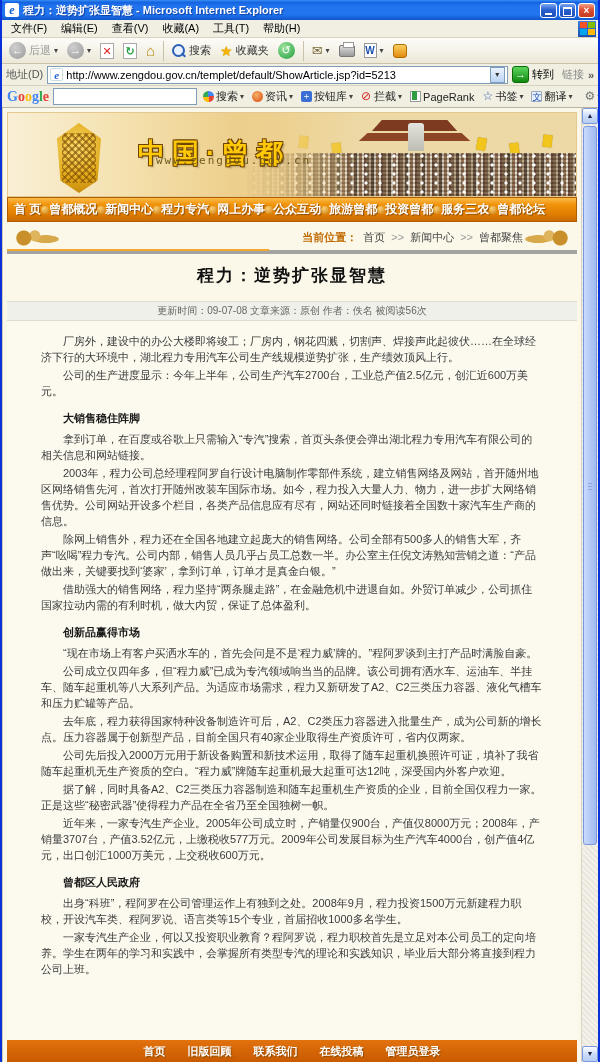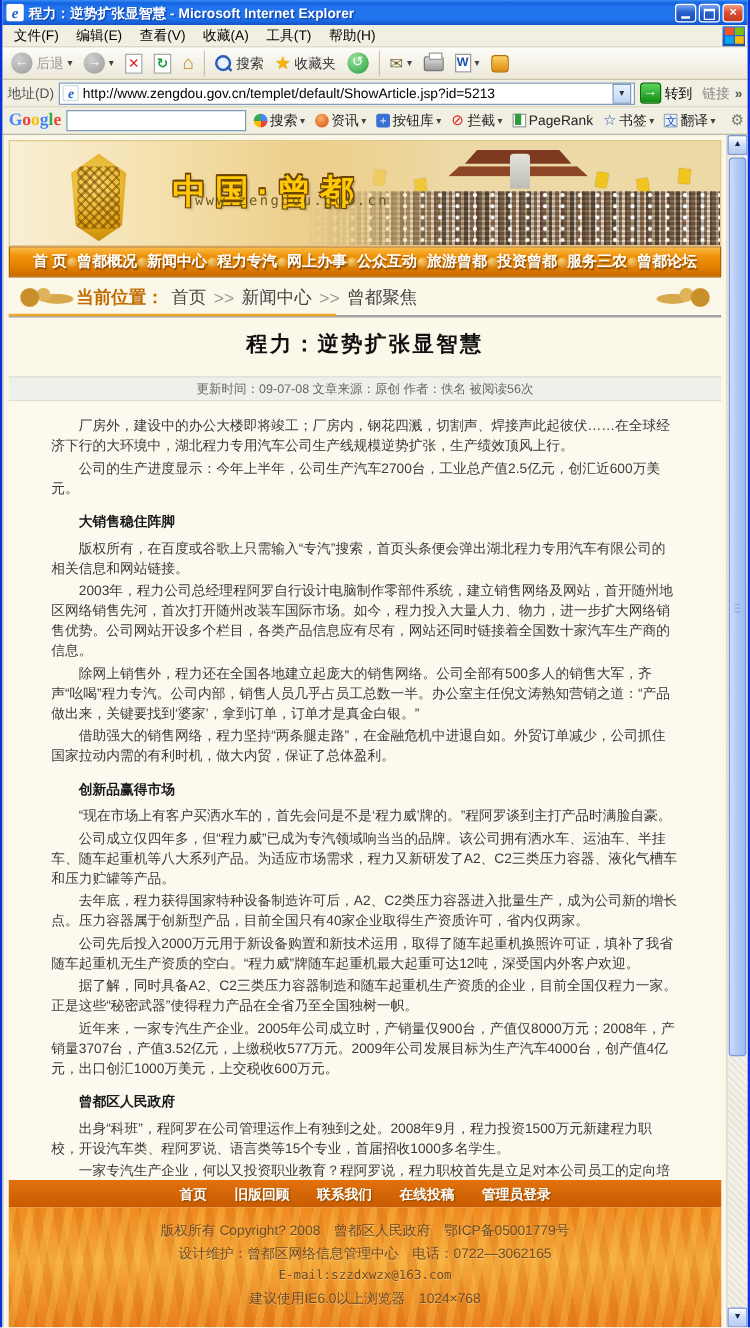--- a/index.html
+++ b/index.html
@@ -106,26 +106,26 @@
     background:radial-gradient(circle at 45% 35%,#F9DC6E,#E0A818 55%,#B77B08);
     clip-path:polygon(50% 0,88% 22%,82% 82%,50% 100%,18% 82%,12% 22%);
     box-shadow:0 0 0 2px rgba(150,90,0,.3); }
   .emblem::before { content:""; position:absolute; inset:10px 12px; background:repeating-linear-gradient(45deg,rgba(120,70,0,.5) 0 2px,transparent 2px 5px),repeating-linear-gradient(-45deg,rgba(120,70,0,.5) 0 2px,transparent 2px 5px); }
   .emblem::after { content:""; position:absolute; left:-16px; top:-4px; width:30px; height:44px; border:3px solid #C0392B; border-right-color:transparent; border-bottom-color:transparent; border-radius:50% 10% 0 50%; transform:rotate(-18deg); }
   .banner-title { position:absolute; left:130px; top:22px; font-size:27px; font-weight:bold; letter-spacing:7px; color:#FFC90A;
     text-shadow:1px 1px 0 #6d4300,-1px -1px 0 #6d4300,1px -1px 0 #6d4300,-1px 1px 0 #6d4300,2px 2px 2px rgba(0,0,0,.25); }
   .banner-url { position:absolute; left:148px; top:41px; font-size:11px; letter-spacing:2px; color:#6F5A1E; font-family:"DejaVu Sans Mono",monospace; }
 
   
-  .mainnav { flex:none; height:25px; margin:0 4px; background:linear-gradient(180deg,#FBBC4A 0%,#F1940B 28%,#E07E02 70%,#C96A00 100%); border:1px solid #B05E00; display:flex; align-items:center; justify-content:center; padding:0 6px; }
+  .mainnav { flex:none; height:25px; margin:0 4px; background:linear-gradient(180deg,#FBBC4A 0%,#F1940B 28%,#E07E02 70%,#C96A00 100%); border:1px solid #B05E00; display:flex; align-items:center; justify-content:flex-start; padding:0 6px; }
   .nav-item { color:#fff; font-size:12px; font-weight:bold; white-space:nowrap; text-shadow:1px 1px 1px #8a4a00; }
   .nav-orn { width:8px; height:8px; border-radius:50%; background:radial-gradient(circle at 35% 30%,#FFE08A,#C97A10); opacity:.8; }
 
   
-  .crumbbar { flex:none; height:30px; margin:2px 4px 0; position:relative; display:flex; align-items:center; gap:6px; padding:0 54px; font-size:14px; color:#555; border-bottom:2px solid #a3a3a3; }
+  .crumbbar { flex:none; height:30px; margin:2px 4px 0; position:relative; display:flex; align-items:center; gap:6px; padding:0 54px; font-size:11px; color:#555; border-bottom:4px solid #a3a3a3;justify-content:flex-end; }
   .crumbbar::after { content:""; position:absolute; left:0; bottom:-1px; width:46%; height:2px; background:#F0A830; }
   .crumb-deco { position:absolute; top:3px; width:44px; height:22px;
     background:radial-gradient(circle at 20% 50%,#C98F2B 0 7px,transparent 8px),radial-gradient(circle at 45% 40%,#E0B45C 0 5px,transparent 6px),radial-gradient(ellipse 20px 6px at 70% 55%,#D8A94A 0 60%,transparent 70%); }
   .crumb-deco.right { right:8px; transform:scaleX(-1); }
   .crumb-deco.left { left:8px; }
   .crumb-label { color:#C06A00; font-weight:bold; }
   .crumb-sep { color:#999; }
   .crumb-link { color:#444; }
 
   
@@ -351,21 +351,21 @@
 
       <div class="article-head">
         <div class="page-title">程力：逆势扩张显智慧</div>
         <div class="meta-bar">更新时间：09-07-08 文章来源：原创 作者：佚名 被阅读56次</div>
       </div>
 
       <div class="article-body">
         <div class="p">厂房外，建设中的办公大楼即将竣工；厂房内，钢花四溅，切割声、焊接声此起彼伏……在全球经济下行的大环境中，湖北程力专用汽车公司生产线规模逆势扩张，生产绩效顶风上行。</div>
         <div class="p">公司的生产进度显示：今年上半年，公司生产汽车2700台，工业总产值2.5亿元，创汇近600万美元。</div>
         <div class="h">大销售稳住阵脚</div>
-        <div class="p">版权所有，在百度或谷歌上只需输入“专汽”搜索，首页头条便会弹出湖北程力专用汽车有限公司的相关信息和网站链接。</div>
+        <div class="p">拿到订单，在百度或谷歌上只需输入“专汽”搜索，首页头条便会弹出湖北程力专用汽车有限公司的相关信息和网站链接。</div>
         <div class="p">2003年，程力公司总经理程阿罗自行设计电脑制作零部件系统，建立销售网络及网站，首开随州地区网络销售先河，首次打开随州改装车国际市场。如今，程力投入大量人力、物力，进一步扩大网络销售优势。公司网站开设多个栏目，各类产品信息应有尽有，网站还同时链接着全国数十家汽车生产商的信息。</div>
         <div class="p">除网上销售外，程力还在全国各地建立起庞大的销售网络。公司全部有500多人的销售大军，齐声“吆喝”程力专汽。公司内部，销售人员几乎占员工总数一半。办公室主任倪文涛熟知营销之道：“产品做出来，关键要找到‘婆家’，拿到订单，订单才是真金白银。”</div>
         <div class="p">借助强大的销售网络，程力坚持“两条腿走路”，在金融危机中进退自如。外贸订单减少，公司抓住国家拉动内需的有利时机，做大内贸，保证了总体盈利。</div>
         <div class="h">创新品赢得市场</div>
         <div class="p">“现在市场上有客户买洒水车的，首先会问是不是‘程力威’牌的。”程阿罗谈到主打产品时满脸自豪。</div>
         <div class="p">公司成立仅四年多，但“程力威”已成为专汽领域响当当的品牌。该公司拥有洒水车、运油车、半挂车、随车起重机等八大系列产品。为适应市场需求，程力又新研发了A2、C2三类压力容器、液化气槽车和压力贮罐等产品。</div>
         <div class="p">去年底，程力获得国家特种设备制造许可后，A2、C2类压力容器进入批量生产，成为公司新的增长点。压力容器属于创新型产品，目前全国只有40家企业取得生产资质许可，省内仅两家。</div>
         <div class="p">公司先后投入2000万元用于新设备购置和新技术运用，取得了随车起重机换照许可证，填补了我省随车起重机无生产资质的空白。“程力威”牌随车起重机最大起重可达12吨，深受国内外客户欢迎。</div>
         <div class="p">据了解，同时具备A2、C2三类压力容器制造和随车起重机生产资质的企业，目前全国仅程力一家。正是这些“秘密武器”使得程力产品在全省乃至全国独树一帜。</div>
         <div class="p">近年来，一家专汽生产企业。2005年公司成立时，产销量仅900台，产值仅8000万元；2008年，产销量3707台，产值3.52亿元，上缴税收577万元。2009年公司发展目标为生产汽车4000台，创产值4亿元，出口创汇1000万美元，上交税收600万元。</div>
@@ -376,26 +376,20 @@
       </div>
 
       <div class="footnav">
         <span>首页</span>
         <span>旧版回顾</span>
         <span>联系我们</span>
         <span>在线投稿</span>
         <span>管理员登录</span>
       </div>
 
-      <div class="footer">
-        <div>版权所有 Copyright? 2008　曾都区人民政府　鄂ICP备05001779号</div>
-        <div>设计维护：曾都区网络信息管理中心　电话：0722—3062165</div>
-        <div class="mono">E-mail:szzdxwzx@163.com</div>
-        <div>建议使用IE6.0以上浏览器　1024×768</div>
-      </div>
 
     </div>
 
     <div class="scrollbar">
       <div class="sb-arrow">▲</div>
       <div class="sb-track">
         <div class="sb-thumb"></div>
       </div>
       <div class="sb-arrow">▼</div>
     </div>

